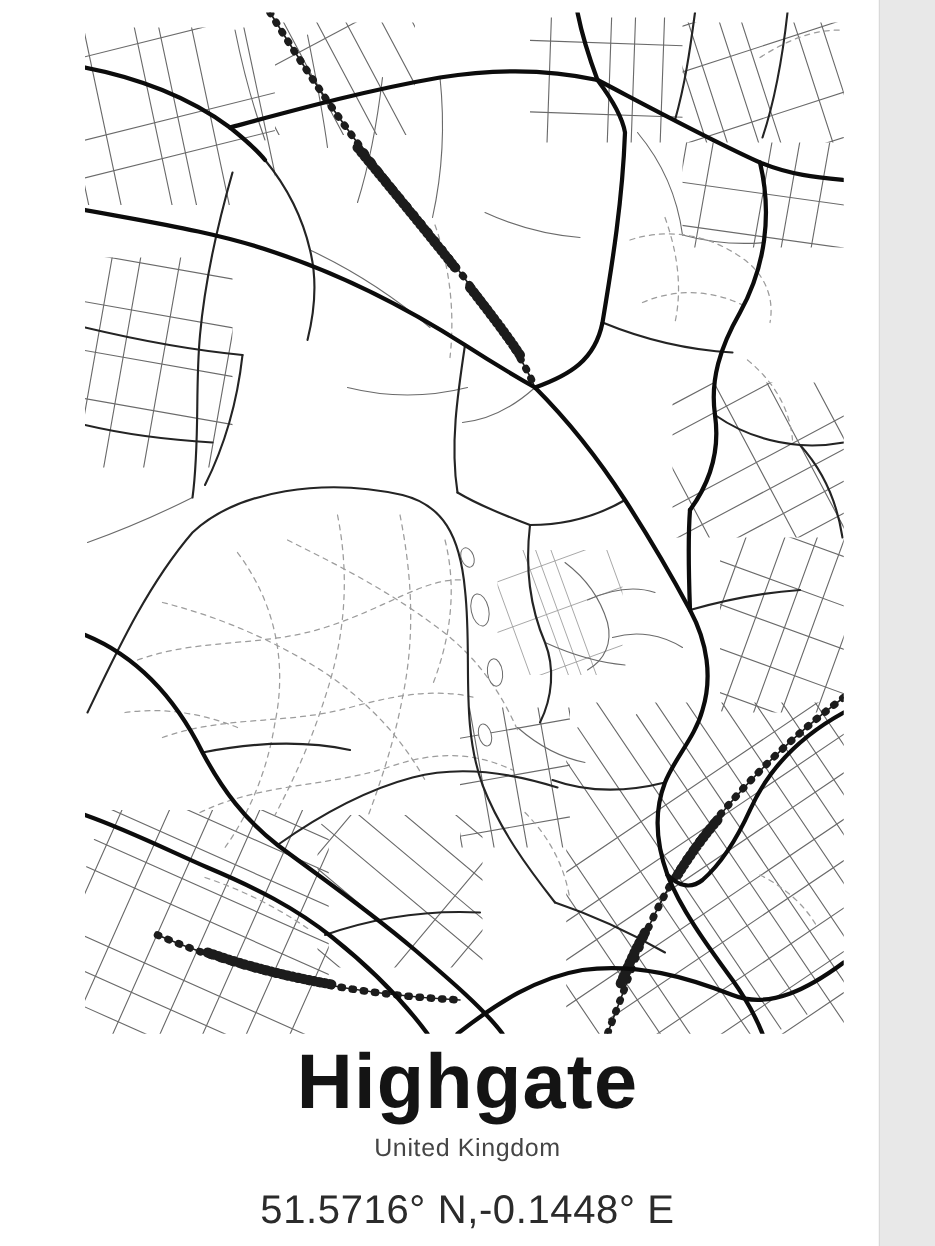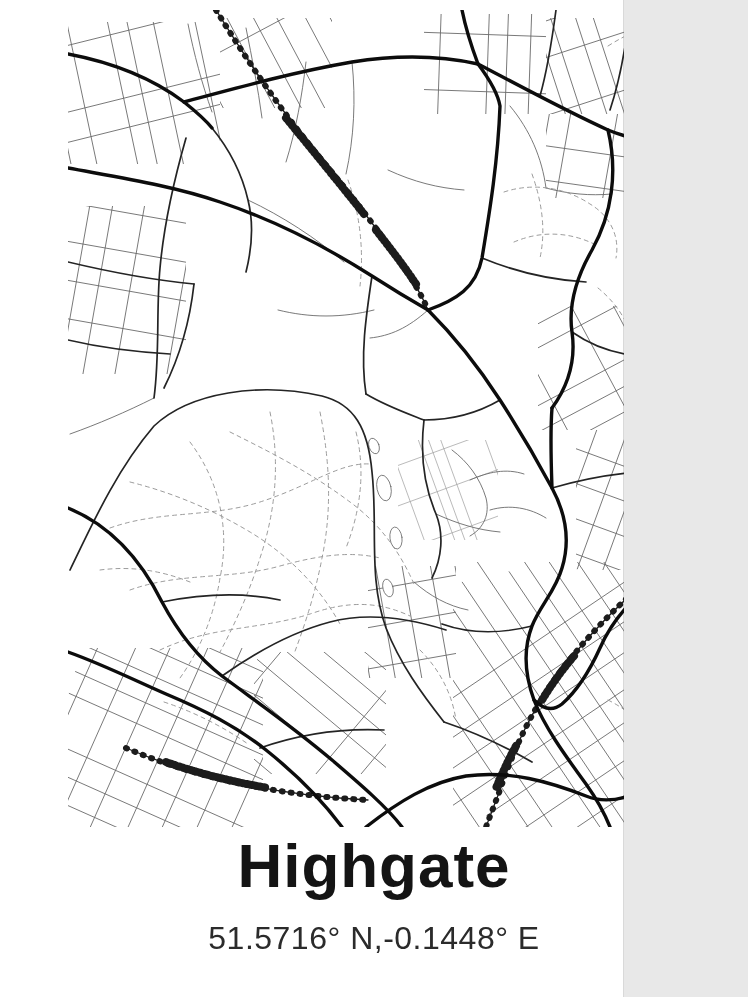--- a/index.html
+++ b/index.html
@@ -1,18 +1,18 @@
 <!DOCTYPE html>
 <html><head>
 <meta charset="utf-8">
 <style>
   html,body{margin:0;padding:0;background:#e8e8e8;}
   .poster{
     position:relative;
-    width:624px;height:997px;
+    width:704px;height:997px;
     background:#ffffff;
     overflow:hidden;
     font-family:"Liberation Sans", sans-serif;
     box-shadow:inset -1px 0 0 #d9d9d9;
   }
   .map-frame{
     position:absolute;
     left:68px;top:10px;
     width:607px;height:817px;
   }
@@ -429,15 +429,16 @@
           <path d="M484,398 C482,424 483,450 484,478" stroke="#0c0c0c" stroke-width="3.4"></path>
           <path d="M0,498 C44,516 74,552 94,592 C110,622 128,646 154,666 C186,690 224,716 264,750 C292,774 320,798 334,817" stroke="#0c0c0c" stroke-width="3.4"></path>
           <path d="M298,817 C330,792 362,772 398,766 C442,760 482,772 518,786 C548,798 580,780 607,760" stroke="#0c0c0c" stroke-width="3.4"></path>
           <path d="M607,560 C574,578 548,602 532,638 C522,660 510,680 494,694 C484,702 474,698 466,690" stroke="#0c0c0c" stroke-width="3.4"></path>
           <path d="M0,642 C34,654 66,670 98,684 C136,700 168,716 198,740 C228,764 254,790 274,817" stroke="#0c0c0c" stroke-width="3.4"></path>
         </g>
       </svg>
   </div>
   <div class="caption">
     <h1 class="title">Highgate</h1>
+    <div class="subtitle">United Kingdom</div>
     <div class="coords">51.5716° N,-0.1448° E</div>
   </div>
 </div>
 
 </body></html>

